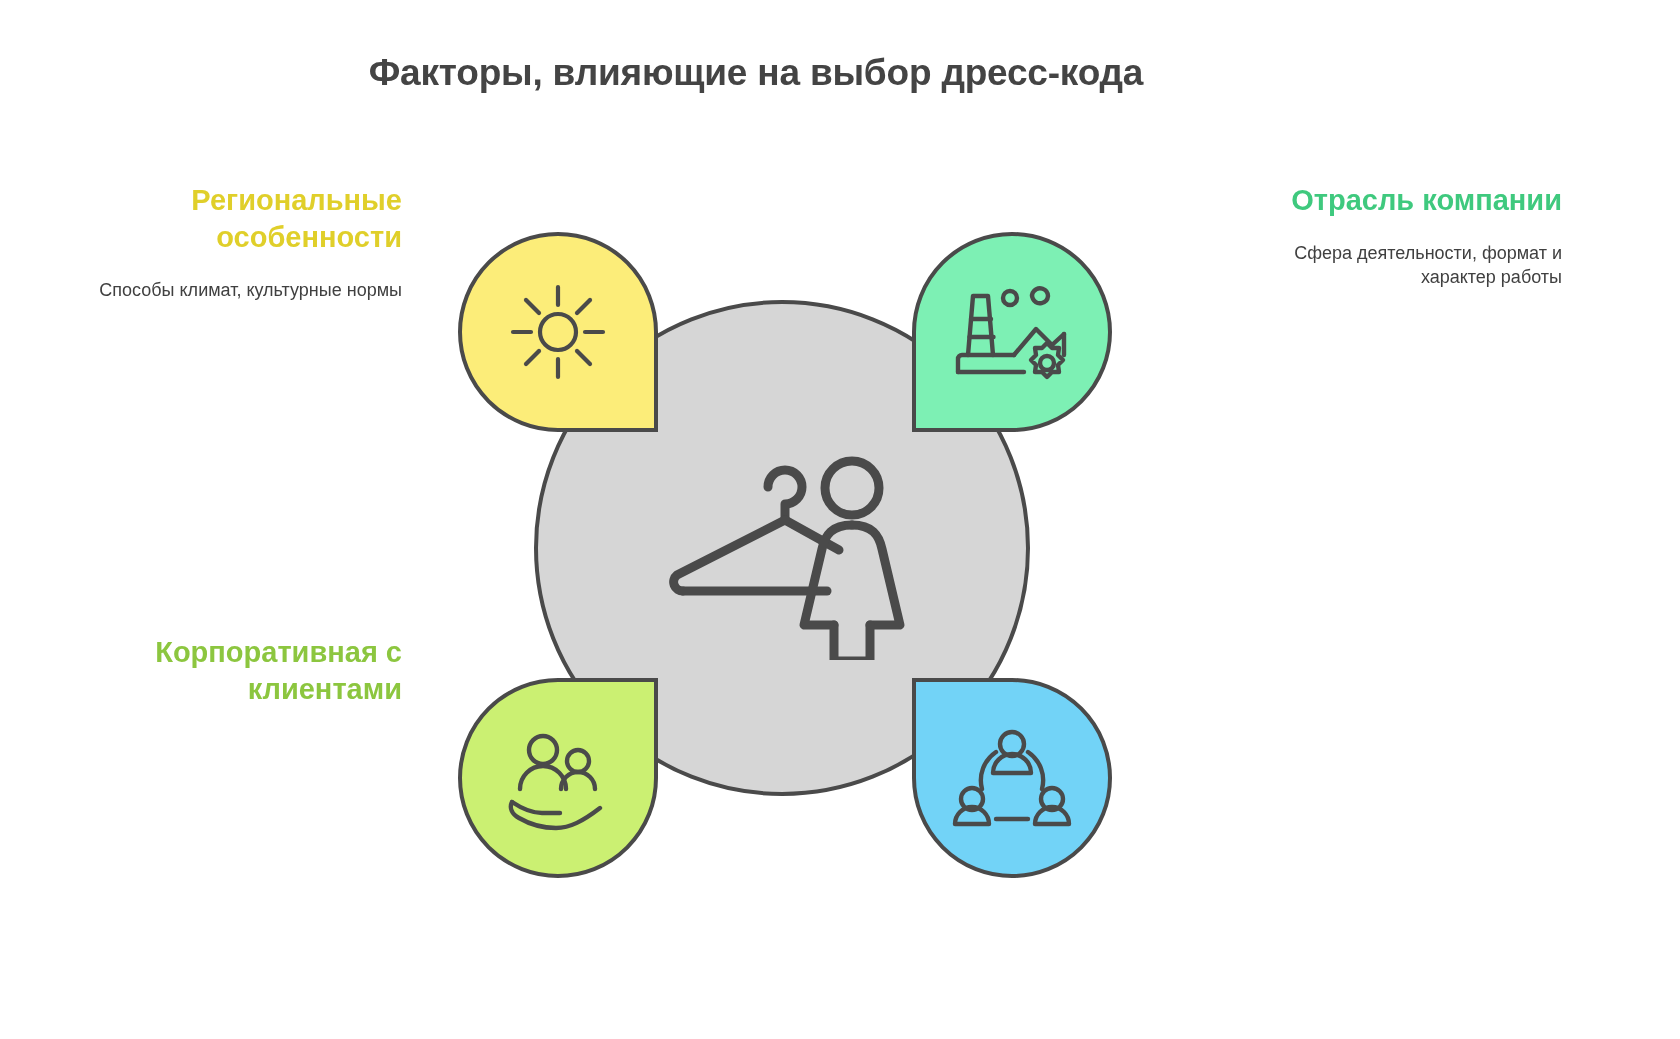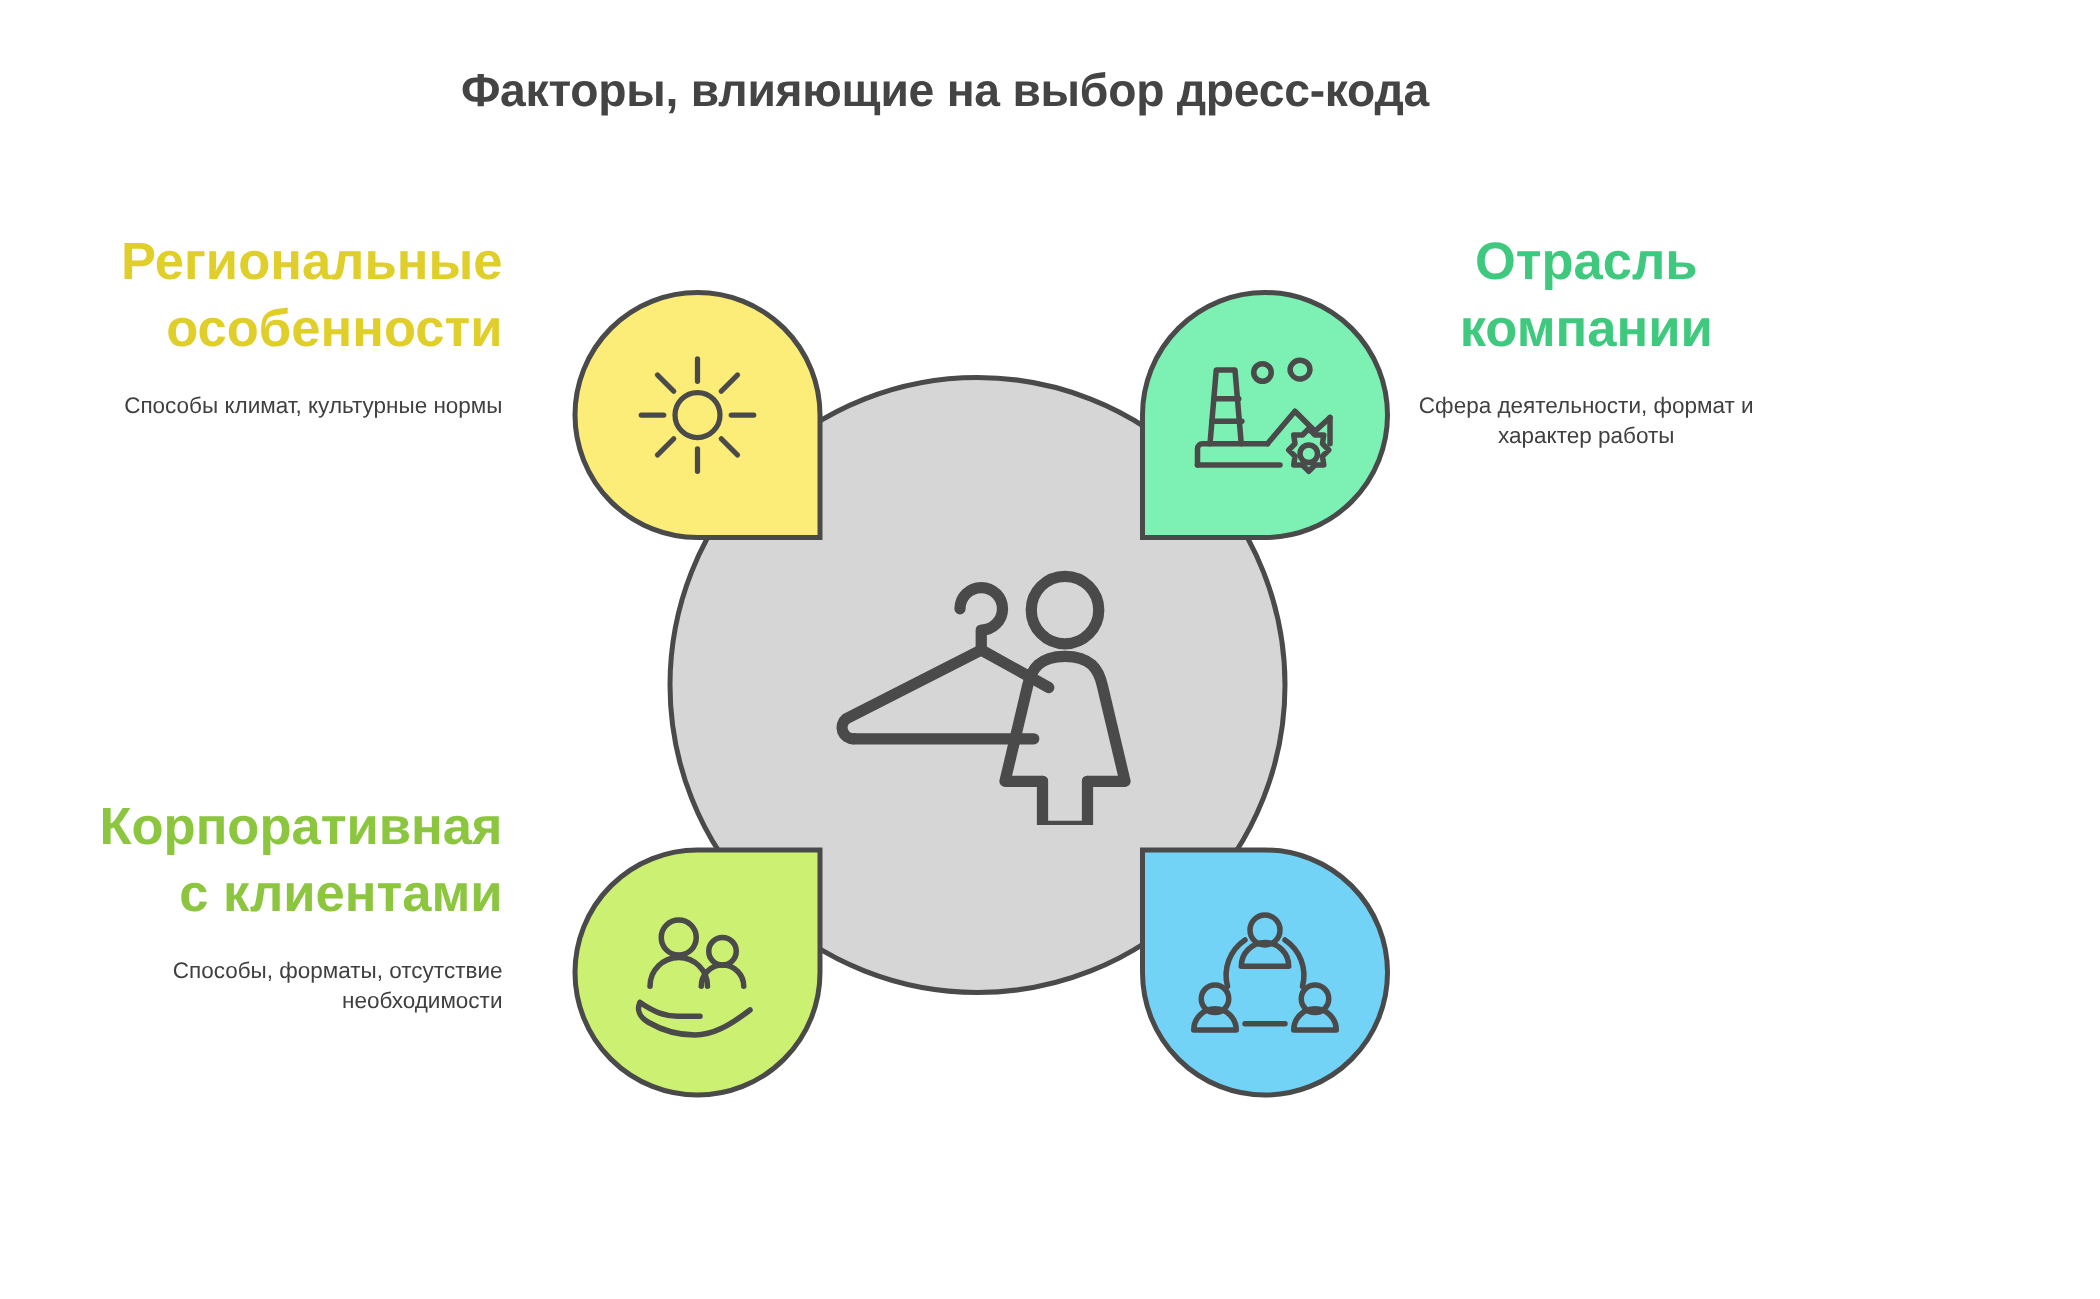--- a/index.html
+++ b/index.html
@@ -91,34 +91,34 @@
   .teardrop svg {
     display: block;
   }
 
   
   .block {
     position: absolute;
     width: 330px;
   }
   .block .heading {
-    font-size: 42px;
+    font-size: 29px;
     font-weight: bold;
     line-height: 1.28;
     margin: 0 0 22px 0;
   }
   .block .body {
     font-size: 18px;
     line-height: 1.35;
     color: #404040;
     margin: 0;
   }
 
   .blk-tl { left: 72px;  top: 182px; text-align: right; }
-  .blk-tr { left: 1104px; top: 182px; text-align: center; }
+  .blk-tr { left: 1232px; top: 182px; text-align: right; }
   .blk-bl { left: 72px;  top: 634px; text-align: right; }
   .blk-br { left: 1163px; top: 634px; text-align: left; }
 </style>
 </head>
 <body>
 
 <div class="canvas">
 
   <div class="title">Факторы, влияющие на выбор дресс-кода</div>
 
@@ -224,17 +224,16 @@
     <p class="body">Способы климат, культурные нормы</p>
   </div>
 
   <div class="block blk-tr">
     <p class="heading" style="color:#3fc97e">Отрасль компании</p>
     <p class="body">Сфера деятельности, формат и характер работы</p>
   </div>
 
   <div class="block blk-bl">
     <p class="heading" style="color:#8cc63f">Корпоративная с клиентами</p>
-    <p class="body">Способы, форматы, отсутствие необходимости</p>
   </div>
 
 
 </div>
 
 </body></html>

